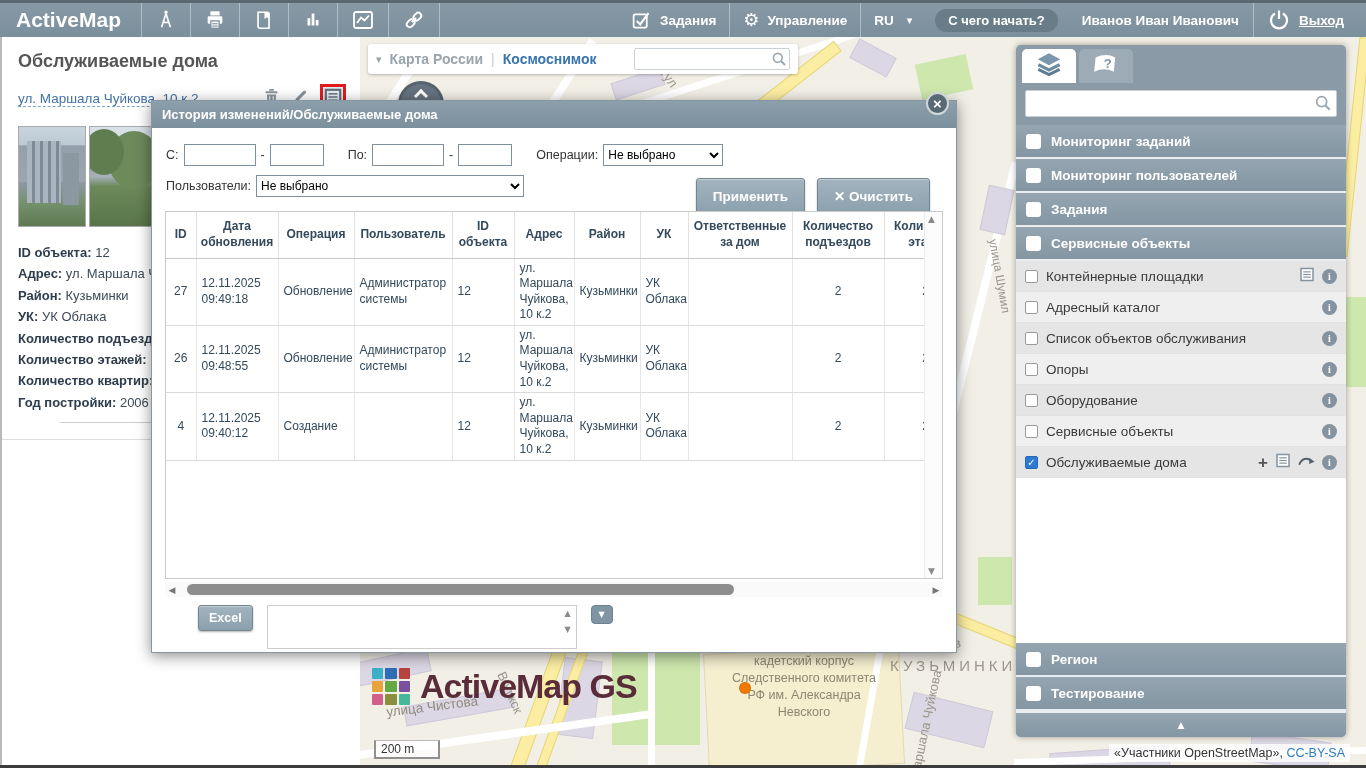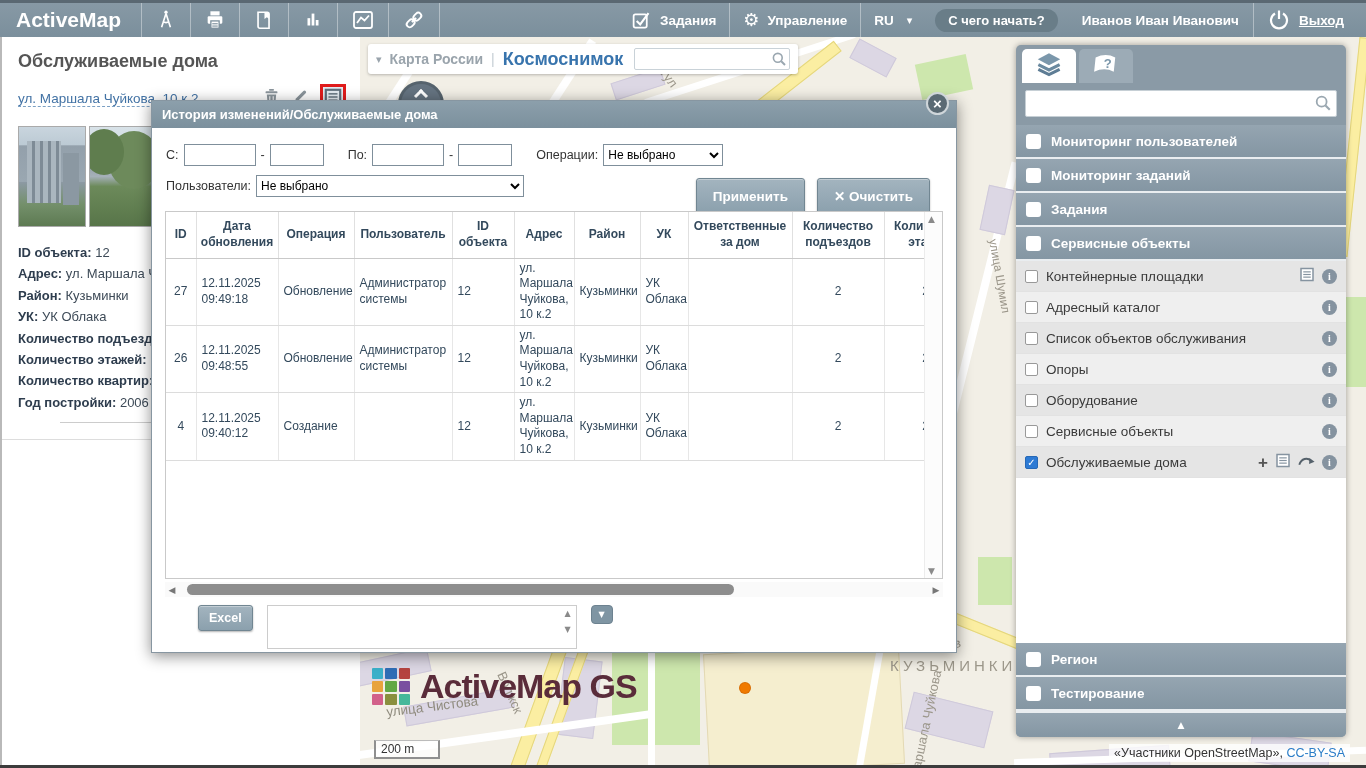--- a/index.html
+++ b/index.html
@@ -33,21 +33,21 @@
   .park{background:#cde7ad;}
   .bld{background:#dcd7e4;border:1px solid #cfc9da;}
   .school{background:#f5eecf;border:1px solid #e3d9b4;}
   .maplabel{position:absolute;color:#9b968a;white-space:nowrap;font-size:13px;}
   .cadet{width:160px;white-space:normal;text-align:center;color:#8e8672;font-size:12.5px;line-height:1.35;}
   .district-label{font-size:15px;letter-spacing:4px;color:#9c978a;}
   .map-toolbar{position:absolute;left:368px;top:7px;width:430px;height:30px;background:#fff;
     border-radius:3px;box-shadow:0 1px 3px rgba(0,0,0,.25);display:flex;align-items:center;
     padding:0 8px;gap:8px;z-index:3;}
   .basemap-label{color:#9aa4ac;font-weight:bold;font-size:14px;cursor:pointer;}
-  .sat-label{color:#3874ad;font-weight:bold;font-size:18px;cursor:pointer;}
+  .sat-label{color:#3874ad;font-weight:bold;font-size:14px;cursor:pointer;}
   .mt-div{color:#c4cdd3;font-size:14px;}
   .mt-caret{color:#9aa4ac;font-size:11px;cursor:pointer;}
   .map-search{margin-left:auto;position:relative;width:156px;height:22px;}
   .map-search input{width:100%;height:100%;border:1px solid #c9d2d8;border-radius:2px;
     padding:0 22px 0 6px;font-size:12px;outline:none;}
   .search-glass{position:absolute;right:3px;top:3px;}
   .compass{position:absolute;left:398px;top:44px;width:46px;height:46px;border-radius:50%;
     background:#657380;border:3px solid #56636d;z-index:2;}
   .compass span{position:absolute;left:15px;top:7px;width:10px;height:10px;
     border-top:3px solid #fff;border-left:3px solid #fff;transform:rotate(45deg);}
@@ -208,20 +208,21 @@
   <div class="mf road-y" style="left:505px;top:590px;width:14px;height:310px;transform:rotate(20deg);"></div>
   <div class="mf road-y" style="left:530px;top:592px;width:10px;height:310px;transform:rotate(20deg);"></div>
   <div class="mf road-w" style="left:352px;top:694px;width:300px;height:8px;transform:rotate(-8deg);"></div>
   <div class="mf road-w" style="left:648px;top:612px;width:7px;height:120px;"></div>
   <div class="mf road-w" style="left:866px;top:608px;width:7px;height:130px;transform:rotate(10deg);"></div>
   <div class="mf road-y" style="left:930px;top:596px;width:150px;height:11px;transform:rotate(22deg);"></div>
   <div class="mf road-w" style="left:1014px;top:716px;width:352px;height:7px;transform:rotate(-2deg);"></div>
 
   <div class="mf maplabel" style="left:386px;top:662px;transform:rotate(-7deg);font-size:13.5px;color:#8f8b7e;">улица Чистова</div>
   <div class="mf maplabel" style="left:488px;top:648px;transform:rotate(66deg);">Волжск</div>
+  <div class="mf maplabel cadet" style="left:724px;top:616px;">кадетский корпус Следственного комитета РФ им. Александра Невского</div>
   <div class="mf maplabel" style="left:870px;top:680px;transform:rotate(-78deg);transform-origin:center;">Маршала Чуйкова</div>
   <div class="mf maplabel district-label" style="left:890px;top:620px;">КУЗЬМИНКИ</div>
   <div class="mf maplabel" style="left:940px;top:600px;transform:rotate(-12deg);">чев</div>
 
   <div class="map-toolbar">
     <span class="mt-caret glyph">▾</span>
     <span class="basemap-label">Карта России</span>
     <span class="mt-div">|</span>
     <span class="sat-label">Космоснимок</span>
     <span class="map-search">
@@ -431,25 +432,25 @@
     <span class="search-glass">
       <svg width="18" height="18" viewBox="0 0 20 20">
           <circle cx="8.5" cy="8.5" r="5.5" fill="none" stroke="#9aa7b0" stroke-width="2"></circle>
           <line x1="12.8" y1="12.8" x2="17.5" y2="17.5" stroke="#9aa7b0" stroke-width="2.4"></line>
         </svg>
     </span>
   </div>
 
   <div class="group-row">
     <span class="gcheck"></span>
-    <span class="group-label">Мониторинг пользователей</span>
+    <span class="group-label">Мониторинг заданий</span>
   </div>
   <div class="group-row">
     <span class="gcheck"></span>
-    <span class="group-label">Мониторинг заданий</span>
+    <span class="group-label">Мониторинг пользователей</span>
   </div>
   <div class="group-row">
     <span class="gcheck"></span>
     <span class="group-label">Задания</span>
   </div>
   <div class="group-row">
     <span class="gcheck"></span>
     <span class="group-label">Сервисные объекты</span>
   </div>
 

